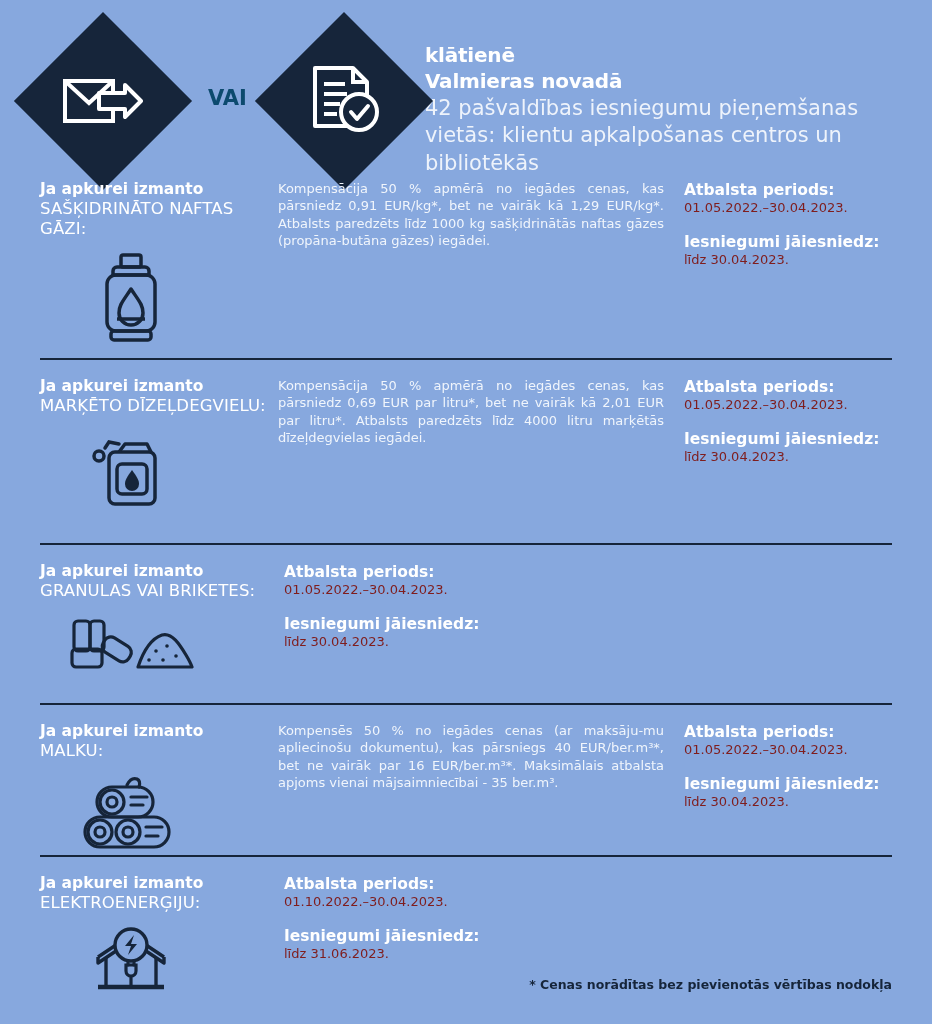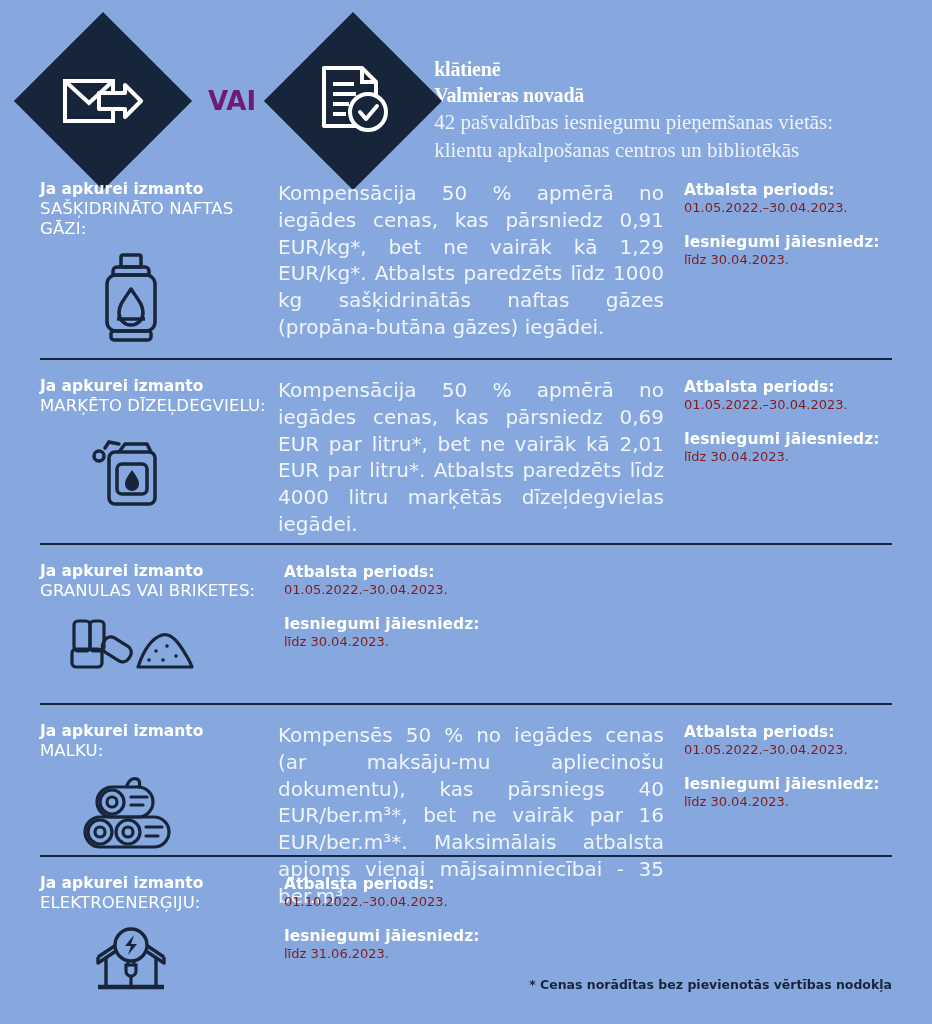--- a/index.html
+++ b/index.html
@@ -64,33 +64,32 @@
   .hdr-left-text .l2 b { font-weight: 700; color: #16253a; }
   .hdr-left-text .site {
     font-size: 20px;
     font-weight: 700;
     color: #ffffff;
     margin-top: 3px;
     letter-spacing: -0.2px;
   }
 
   .vai {
-    font-size: 26px;
+    font-size: 21px;
     font-weight: 700;
-    color: #701a75;
+    color: #0c4a6e;
     margin: 0 0 0 42px;
     padding-top: 48px;
     flex: 0 0 auto;
   }
 
   .hdr-right {
     display: flex;
-    align-items: flex-end;
+    align-items: flex-start;
     margin-left: 34px;
-    font-family: Liberation Serif, serif;
   }
   .hdr-right-text {
     margin-left: 18px;
     padding-top: 4px;
     line-height: 1.3;
   }
   .hdr-right-text .t1 {
     font-size: 20px; font-weight: 700; color: #ffffff; letter-spacing: -0.2px;
   }
   .hdr-right-text .t2 {
@@ -131,21 +130,21 @@
   }
   .col-title .icon-wrap {
     margin-top: 14px;
     display: flex;
     justify-content: center;
     padding-right: 48px;
   }
 
   .col-body {
     flex: 0 0 400px;
-    font-size: 20px;
+    font-size: 13px;
     color: #f0f5fc;
     line-height: 1.34;
     text-align: justify;
     padding-right: 14px;
   }
 
   .col-dates {
     flex: 1;
     padding-left: 6px;
   }

